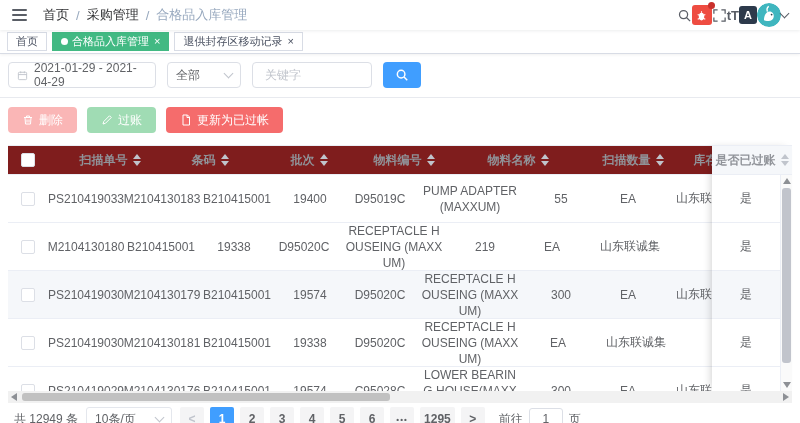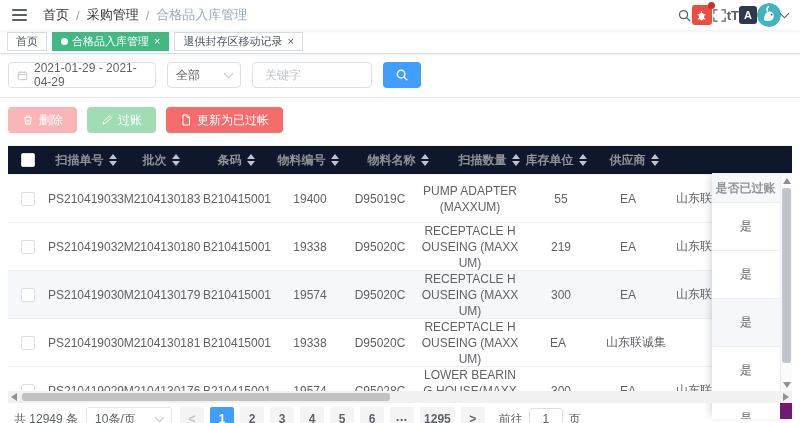--- a/index.html
+++ b/index.html
@@ -54,37 +54,37 @@
   
   .toolbar { display:flex; align-items:center; gap:10px; padding:9px 8px 8px; }
   .btn { height:26px; border:none; border-radius:4px; color:#fff; font-size:12px; padding:0 14px;
          display:inline-flex; align-items:center; gap:5px; cursor:pointer; white-space:nowrap; }
   .btn-del { background:#fab6b6; }
   .btn-post { background:#a0dcb4;align-items:center; }
   .btn-export { background:#409eff; }
   .btn-update { background:#f56c6c; }
   
   .table { position:relative; margin:4px 8px 0; width:784px; }
-  .thead { display:flex; height:30px; background:#0f172a; color:#909399; font-weight:bold;
-           border-top:1px solid #ebeef5; border-bottom:1px solid #ebeef5; width:784px; }
+  .thead { display:flex; height:30px; background:#7f1d1d; color:#909399; font-weight:bold;
+           border-top:1px solid #ebeef5; border-bottom:1px solid #ebeef5; width:784px;gap:24px; }
   .th, .td { display:flex; align-items:center; justify-content:center; flex-shrink:0; }
   .w0{width:40px} .w1{width:76px} .w2{width:76px} .w3{width:74px} .w4{width:72px}
   .w5{width:68px} .w6{width:112px} .w7{width:70px} .w8{width:64px} .w9{width:92px}
   .tbody { height:216px; overflow:hidden; width:744px; }
   .tr { display:flex; height:48px; border-bottom:1px solid #ebeef5; background:#fff; }
   .tr.hl { background:#f5f7fa; }
   .td.name { word-break:break-all; text-align:center; line-height:16px; padding:0 6px; }
   .td.nowrap { white-space:nowrap; }
   .cb { width:14px; height:14px; border:1px solid #dcdfe6; border-radius:2px; background:#fff; cursor:pointer; }
   .sort { display:inline-flex; flex-direction:column; gap:2px; margin-left:5px; cursor:pointer; }
   .sort i { width:0; height:0; border-left:4px solid transparent; border-right:4px solid transparent; }
   .sort .up { border-bottom:5px solid #c0c4cc; }
   .sort .dn { border-top:5px solid #c0c4cc; }
   .fixed-col { position:absolute; top:0; right:0; width:80px;
-               box-shadow:-4px 0 8px -3px rgba(0,0,0,.18); background:#701a75;margin-top:28px; }
+               box-shadow:-4px 0 8px -3px rgba(0,0,0,.18); background:#701a75; }
   .fixed-col .fh { height:30px; width:80px; background:#f5f7fa; color:#909399; font-weight:bold;
                    border-top:1px solid #ebeef5; border-bottom:1px solid #ebeef5;
                    display:flex; align-items:center; justify-content:center; }
   .fixed-col .fbody { height:216px; overflow:hidden; width:68px; }
   .fcell { height:48px; width:68px; border-bottom:1px solid #ebeef5; background:#fff;
            display:flex; align-items:center; justify-content:center; }
   .fcell.hl { background:#f5f7fa; }
   
   .vscroll { position:absolute; top:30px; right:0; width:12px; height:216px; background:#fafafa;
              border-left:1px solid #ebeef5; }
@@ -229,29 +229,29 @@
     <div class="th w0">
         <span class="cb"></span>
       </div>
     <div class="th w1">
         <span>扫描单号</span>
         <span class="sort">
           <i class="up"></i>
           <i class="dn"></i>
         </span>
       </div>
+    <div class="th w2">
+        <span>条码</span>
+        <span class="sort">
+          <i class="up"></i>
+          <i class="dn"></i>
+        </span>
+      </div>
     <div class="th w3">
         <span>批次</span>
-        <span class="sort">
-          <i class="up"></i>
-          <i class="dn"></i>
-        </span>
-      </div>
-    <div class="th w2">
-        <span>条码</span>
         <span class="sort">
           <i class="up"></i>
           <i class="dn"></i>
         </span>
       </div>
     <div class="th w5">
         <span>物料编号</span>
         <span class="sort">
           <i class="up"></i>
           <i class="dn"></i>
@@ -299,21 +299,20 @@
       <div class="td w5">D95019C</div>
       <div class="td w6 name">PUMP ADAPTER (MAXXUM)</div>
       <div class="td w7">55</div>
       <div class="td w8">EA</div>
       <div class="td w9 nowrap">山东联诚集</div>
     </div>
     <div class="tr">
       <div class="td w0">
           <span class="cb"></span>
         </div>
-      <div class="td w1">PS210419032</div>
       <div class="td w2">M2104130180</div>
       <div class="td w3">B210415001</div>
       <div class="td w4">19338</div>
       <div class="td w5">D95020C</div>
       <div class="td w6 name">RECEPTACLE HOUSEING (MAXXUM)</div>
       <div class="td w7">219</div>
       <div class="td w8">EA</div>
       <div class="td w9 nowrap">山东联诚集</div>
     </div>
     <div class="tr hl">

